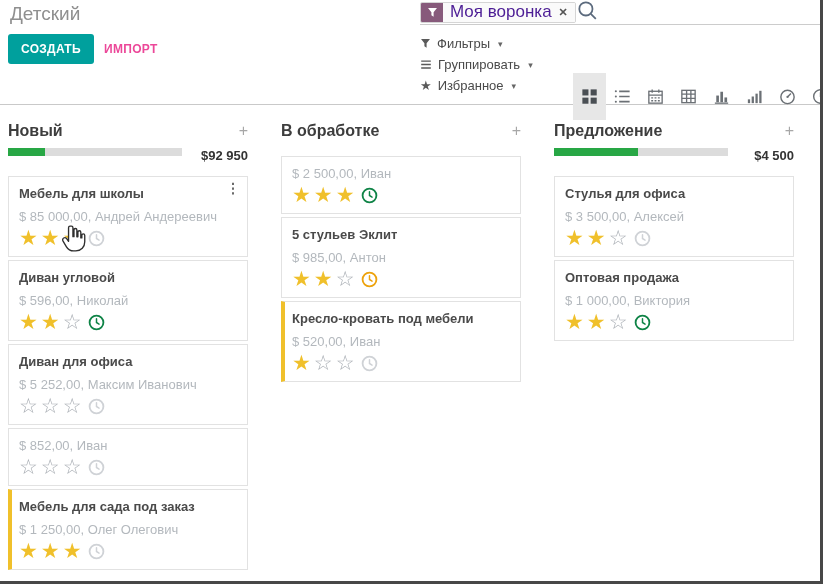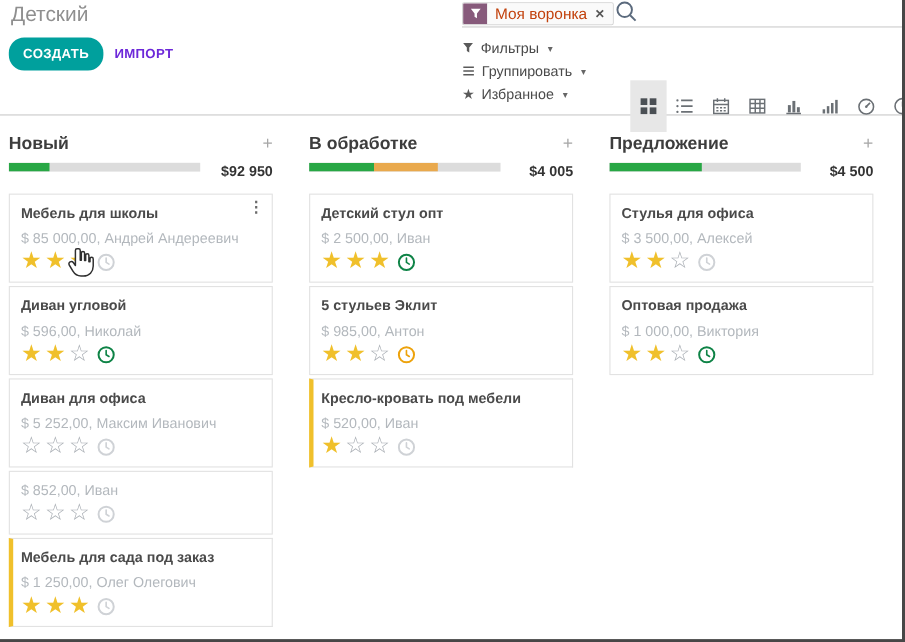--- a/index.html
+++ b/index.html
@@ -8,30 +8,30 @@
             border-right: 3px solid #474747; border-bottom: 3px solid #474747; overflow: hidden; }
 
   
   .topbar { position: relative; height: 28px; }
   .page-title { position:absolute; left:10px; top:3px; font-size:19px; color:#8f8f8f; }
   .searchbar { position:absolute; left:420px; top:0; right:0; height:25px;
                border-bottom:1px solid #ccc; display:flex; align-items:center; }
   .facet { display:inline-flex; align-items:stretch; height:21px; border:1px solid #d5d5d5;
            border-radius:2px; overflow:hidden; background:#fff; flex:none; }
   .facet-iconbox { width:22px; display:flex; align-items:center; justify-content:center; }
-  .facet-label { display:flex; align-items:center; padding:0 5px 0 7px; font-size:14px; color:#c2410c; background:#fafafa; }
+  .facet-label { display:flex; align-items:center; padding:0 5px 0 7px; font-size:17px; color:#4c1d95; background:#fafafa; }
   .facet-x { display:flex; align-items:center; padding:0 7px 0 2px; font-size:11px; font-weight:bold; color:#555; background:#fafafa; cursor:pointer; }
   .search-input { flex:1; border:none; outline:none; font-size:14px; color:#555; padding:0 6px; font-family:inherit; }
   .search-input::placeholder { color:#c9c9c9; }
   .magnifier { flex:none; margin-right:-9px; }
 
   
   .cp-row { position:relative; height:76px; }
   .btn-create { position:absolute; left:8px; top:6px; border:none; color:#fff; font-size:12px;
-                font-weight:bold; padding:8px 13px; border-radius:14px; cursor:pointer; letter-spacing:.3px;
+                font-weight:bold; padding:8px 13px; border-radius:3px; cursor:pointer; letter-spacing:.3px;
                 font-family:inherit; }
   .link-import { position:absolute; left:104px; top:14px; font-size:12px; font-weight:bold;
                  letter-spacing:.3px; cursor:pointer; }
   .dropdown-stack { position:absolute; left:420px; top:5px; }
   .dd { display:flex; align-items:center; gap:6px; height:21px; font-size:13px; color:#4a4a4a; cursor:pointer; }
   .dd .caret { font-size:9px; color:#666; margin-left:2px; }
   .dd svg, .dd .glyph { color:#5a5a5a; }
   .dd .glyph { font-size:13px; line-height:1; }
 
   .switcher { position:absolute; left:573px; top:45px; display:flex; align-items:center; }
@@ -87,21 +87,21 @@
         <svg width="22" height="22" viewBox="0 0 20 20">
             <circle cx="9" cy="9" r="6" fill="none" stroke="#5b6a7d" stroke-width="1.6"></circle>
             <line x1="13.5" y1="13.5" x2="18" y2="18" stroke="#5b6a7d" stroke-width="1.6"></line>
           </svg>
       </span>
     </div>
   </div>
 
   <div class="cp-row">
     <button class="btn-create" style="background: rgb(0, 160, 157);">СОЗДАТЬ</button>
-    <span class="link-import" style="color: #6d28d9;">ИМПОРТ</span>
+    <span class="link-import" style="color: #ec4899;">ИМПОРТ</span>
 
     <div class="dropdown-stack">
       <div class="dd">
         <svg width="11" height="11" viewBox="0 0 16 16">
             <path d="M1.5 1.5h13L9.6 7.6V14l-3.2-2V7.6z" fill="currentColor"></path>
           </svg>
         <span>Фильтры</span>
         <span class="caret">▾</span>
       </div>
       <div class="dd">
@@ -294,31 +294,23 @@
     </div>
   </div>
 </div>
   </div>
 
   <div class="column">
     <div class="col-head">
       <span class="col-title">В обработке</span>
       <span class="col-add">+</span>
     </div>
-    <div class="col-progress">
-      <div class="pbar" style="background: rgb(220, 220, 220);">
-            <div class="seg" style="width: 34%; background: rgb(40, 167, 69);"></div>
-            <div class="seg" style="width: 33%; background: rgb(233, 169, 77);"></div>
-          </div>
-      <span class="col-amount">$4 005</span>
-    </div>
     <div class="cards">
   <div class="card">
 
-    <div class="card-title">Детский стул опт</div>
     <div class="card-sub">$ 2 500,00, Иван</div>
     <div class="card-foot">
       <span class="stars">
                 <span style="color: rgb(240, 192, 43);">★</span>
                 <span style="color: rgb(240, 192, 43);">★</span>
                 <span style="color: rgb(240, 192, 43);">★</span>
               </span>
       <span class="clock" style="color: rgb(14, 131, 70);">
         <svg width="17" height="17" viewBox="0 0 16 16">
                   <circle cx="8" cy="8" r="6.5" fill="none" stroke="currentColor" stroke-width="1.7"></circle>

